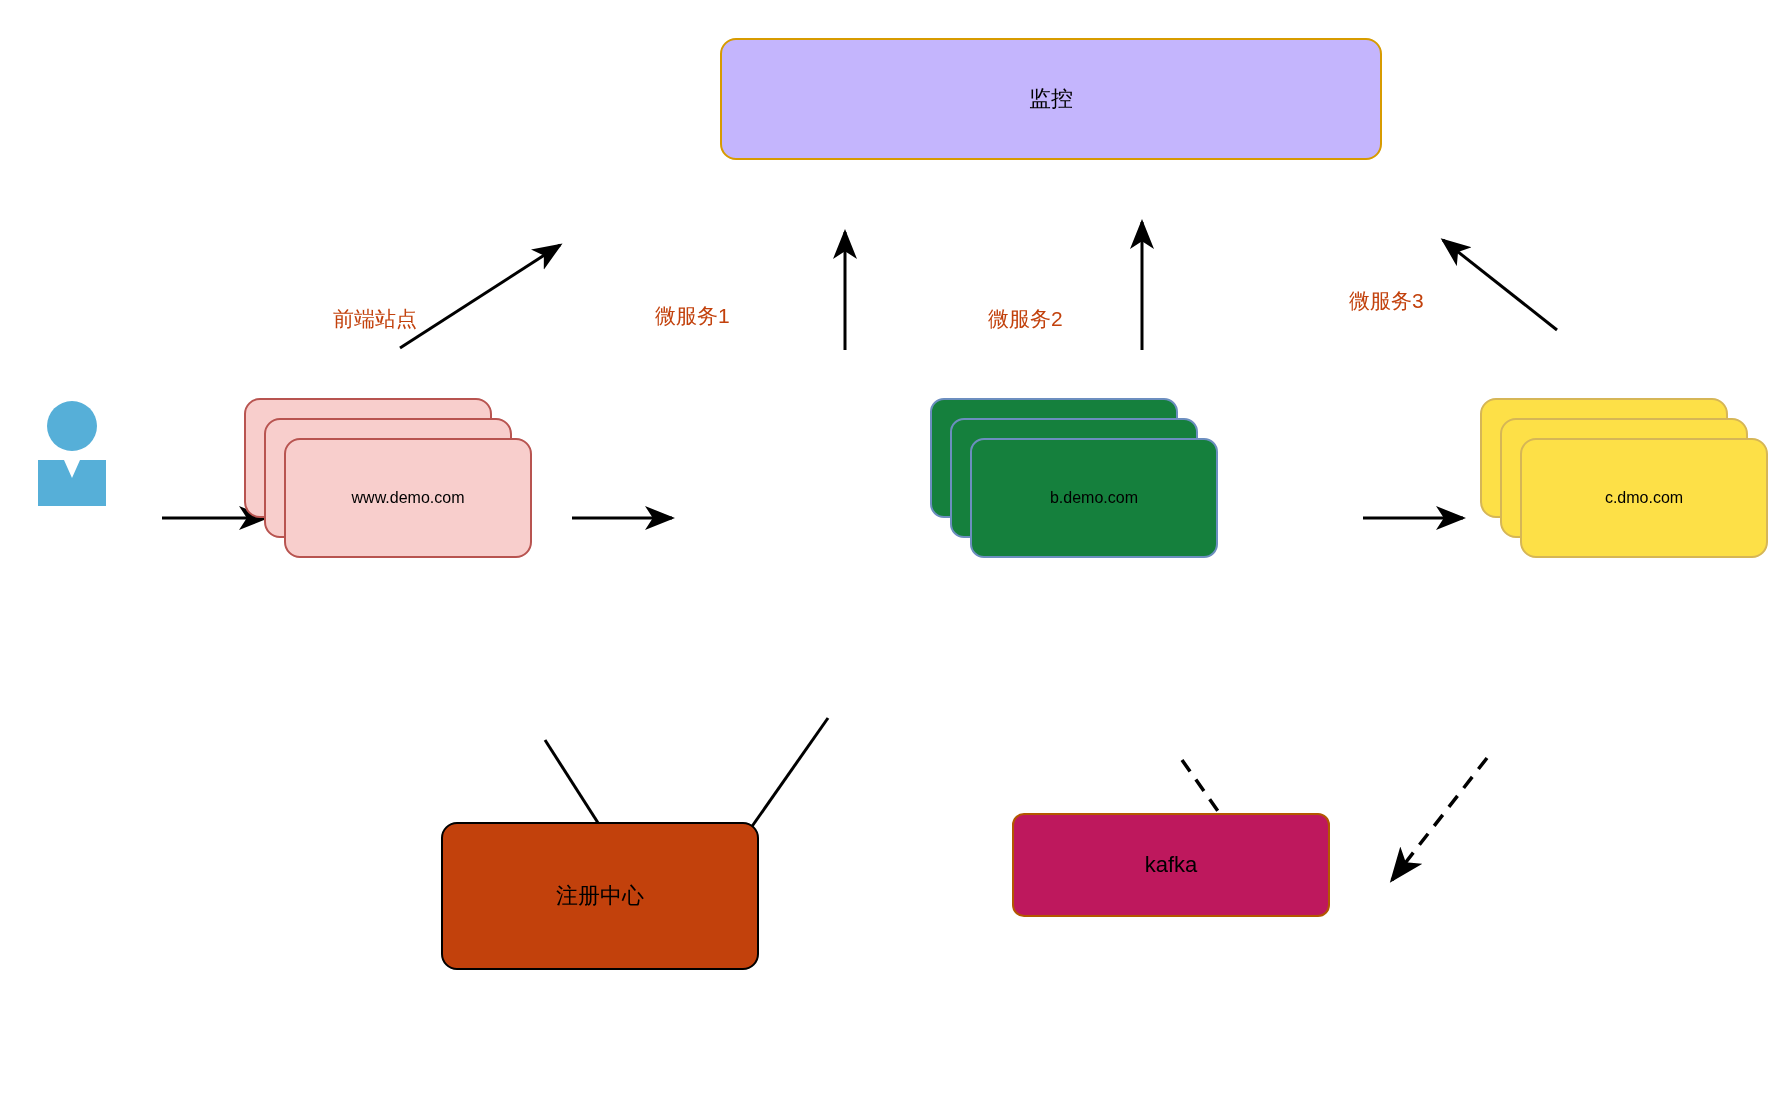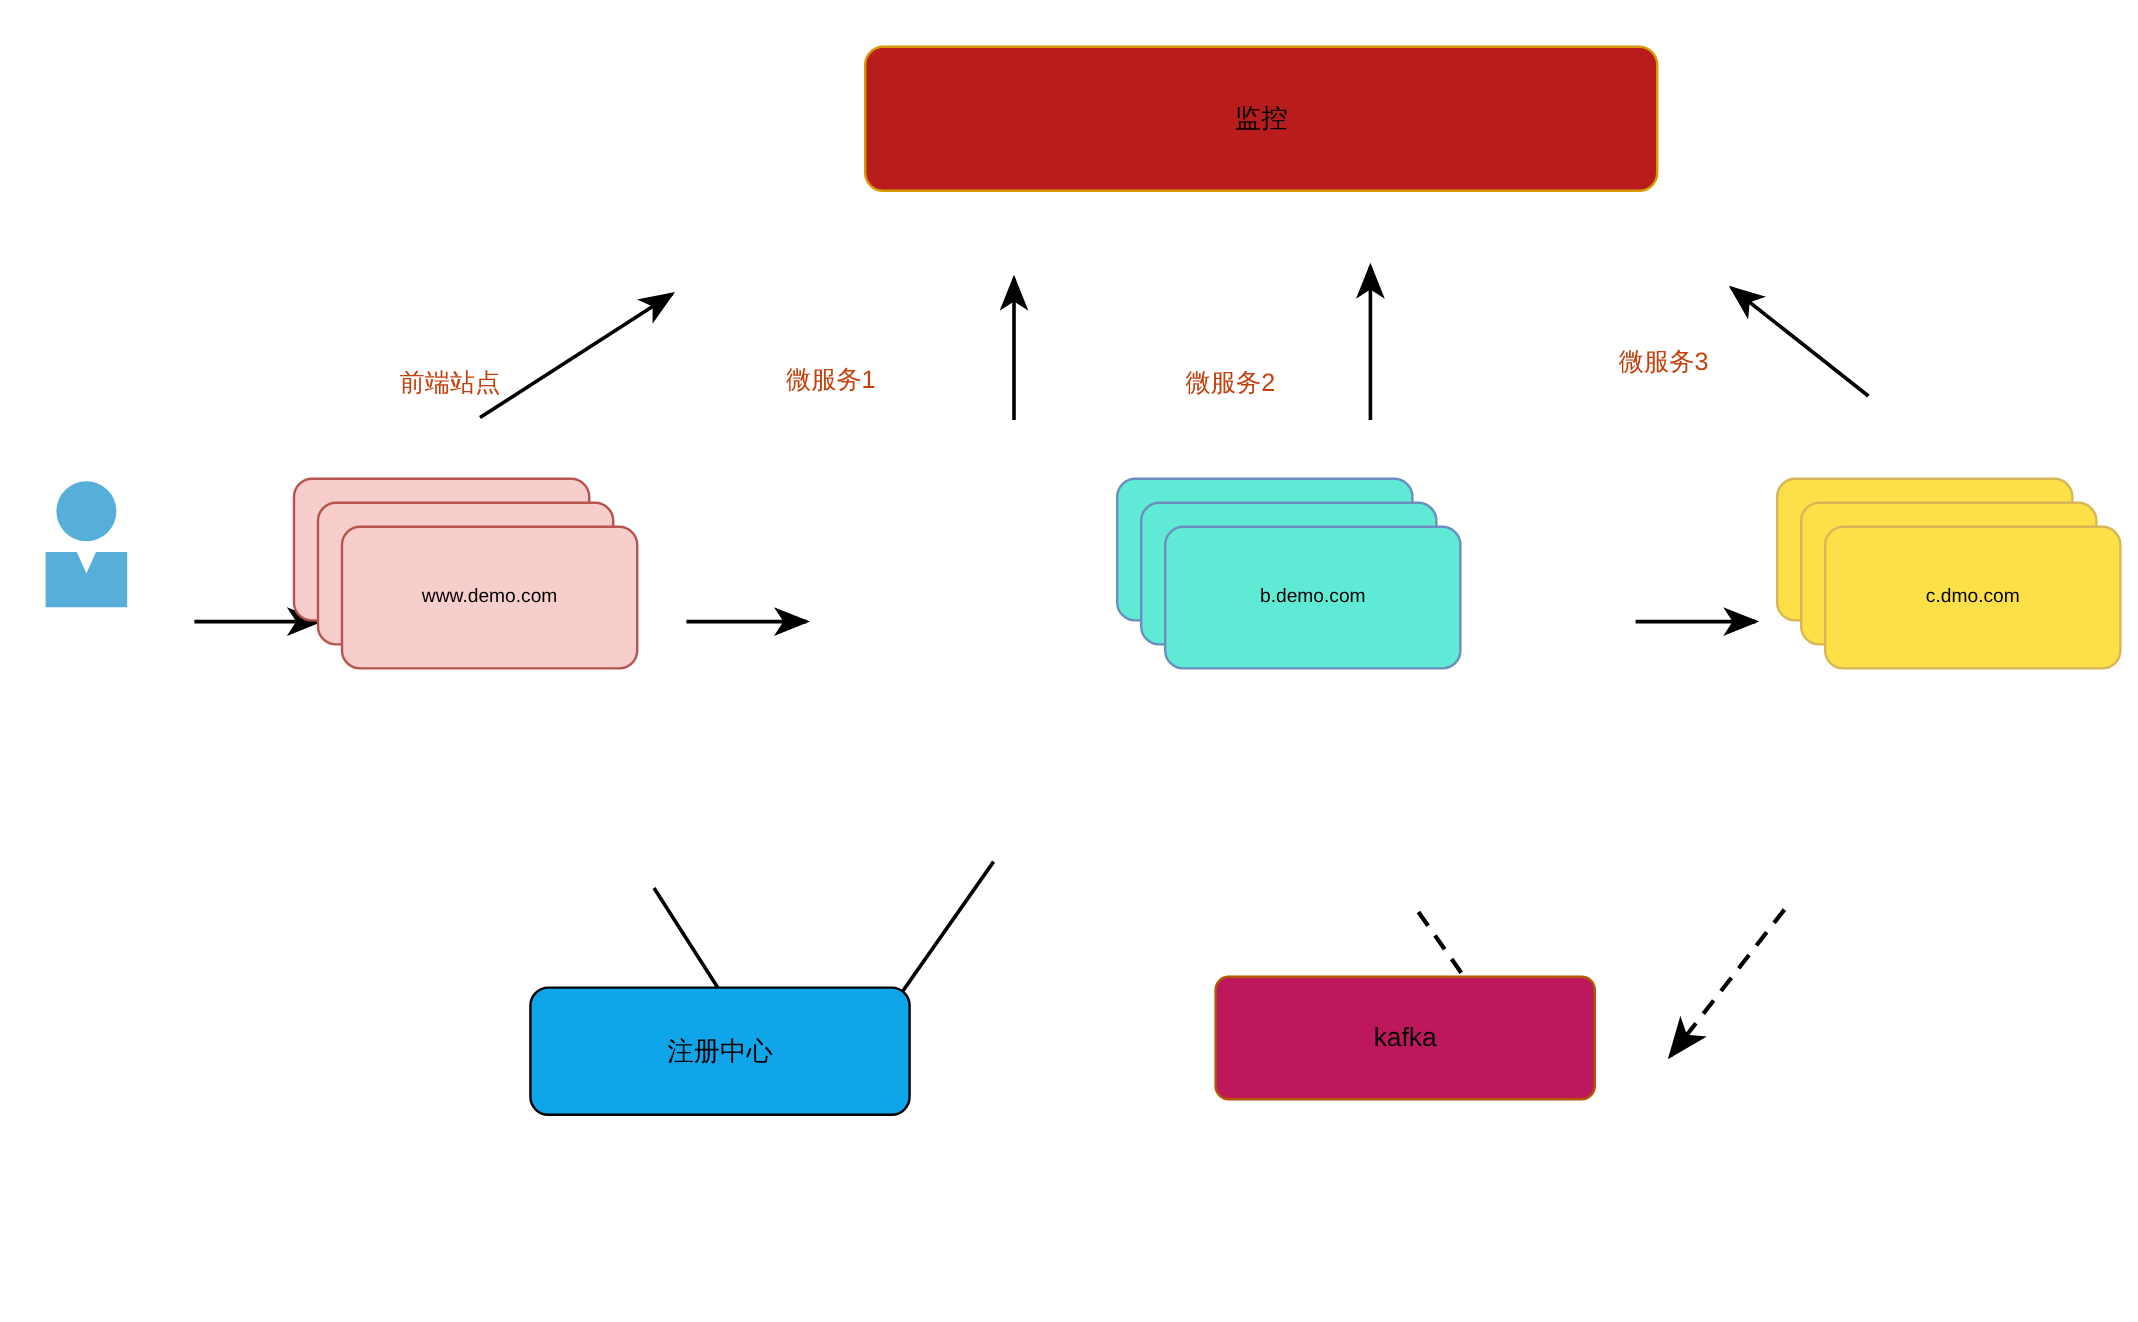--- a/index.html
+++ b/index.html
@@ -35,21 +35,21 @@
     color: #000000;
     line-height: 1.2;
   }
 
   
   .monitor-box {
     left: 720px;
     top: 38px;
     width: 662px;
     height: 122px;
-    background: #b91c1c;
+    background: #c4b5fd;
     border: 2.5px solid #d79b00;
     border-radius: 16px;
     font-size: 22px;
   }
 
   
   .edge-label {
     position: absolute;
     font-size: 21px;
     color: #c2410c;
@@ -78,30 +78,30 @@
     top: 40px;
     display: flex;
     align-items: center;
     justify-content: center;
     font-size: 16px;
     color: #000000;
   }
 
   .stack.red    .card { background: #f8cecc; border-color: #b85450; }
   .stack.green  .card { background: #d5e8d4; border-color: #82b366; }
-  .stack.blue   .card { background: #5eead4; border-color: #6c8ebf; }
+  .stack.blue   .card { background: #15803d; border-color: #6c8ebf; border-radius: 14px; }
   .stack.yellow .card { background: #fde047; border-color: #d6b656; }
 
   
   .registry-box {
     left: 441px;
     top: 822px;
     width: 318px;
-    height: 108px;
-    background: #0ea5e9;
+    height: 148px;
+    background: #c2410c;
     border: 2.5px solid #000000;
     border-radius: 16px;
     font-size: 22px;
   }
   .kafka-box {
     left: 1012px;
     top: 813px;
     width: 318px;
     height: 104px;
     background: #be185d;

